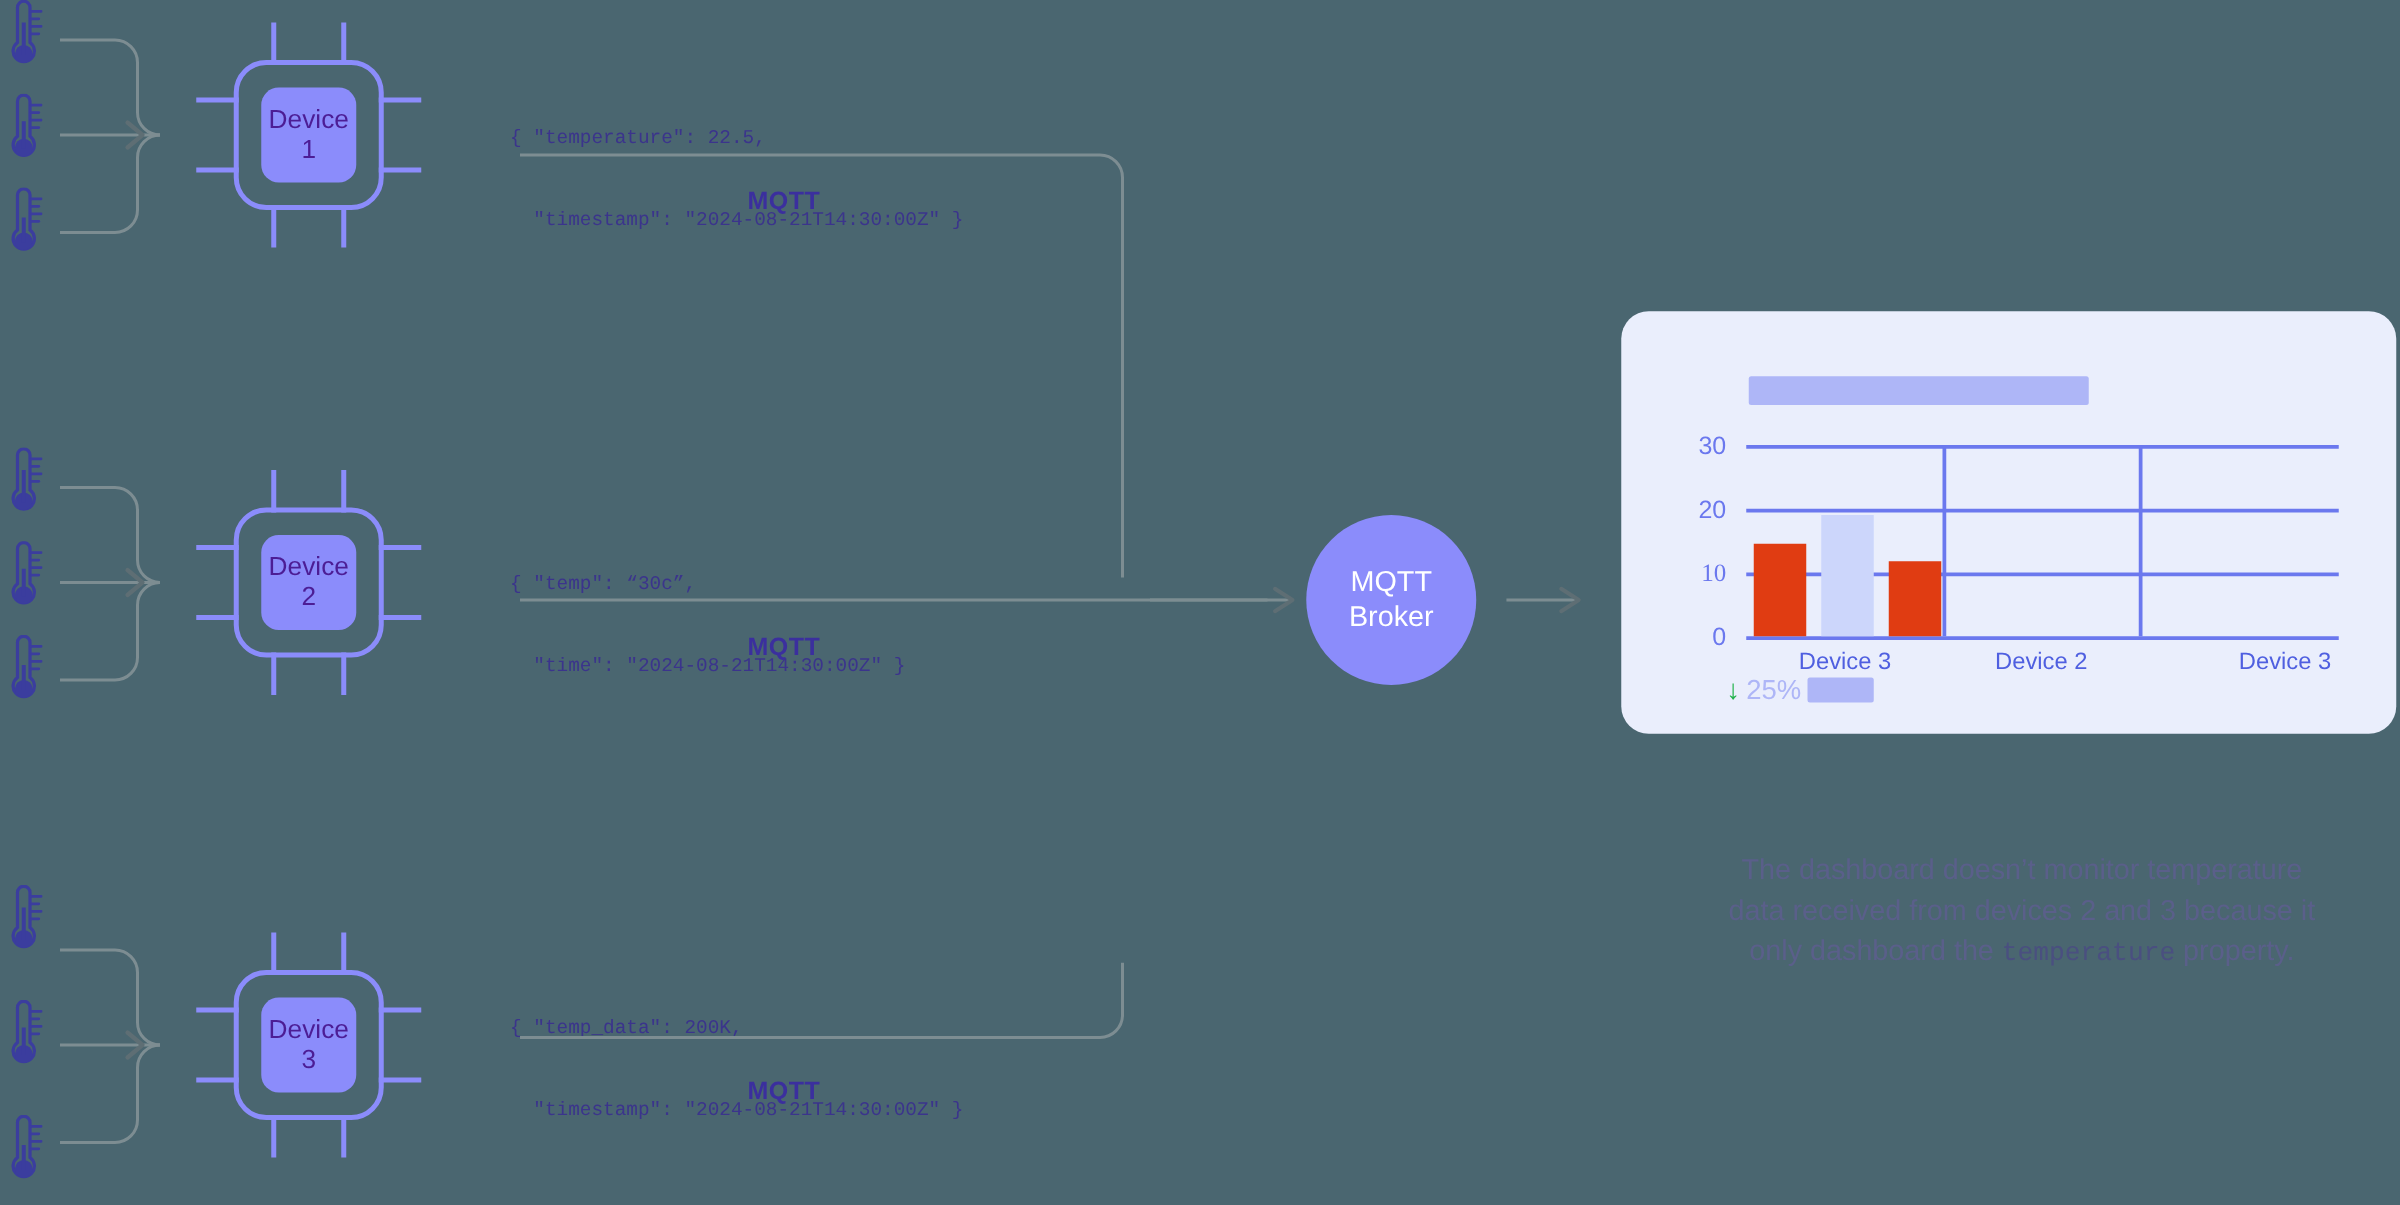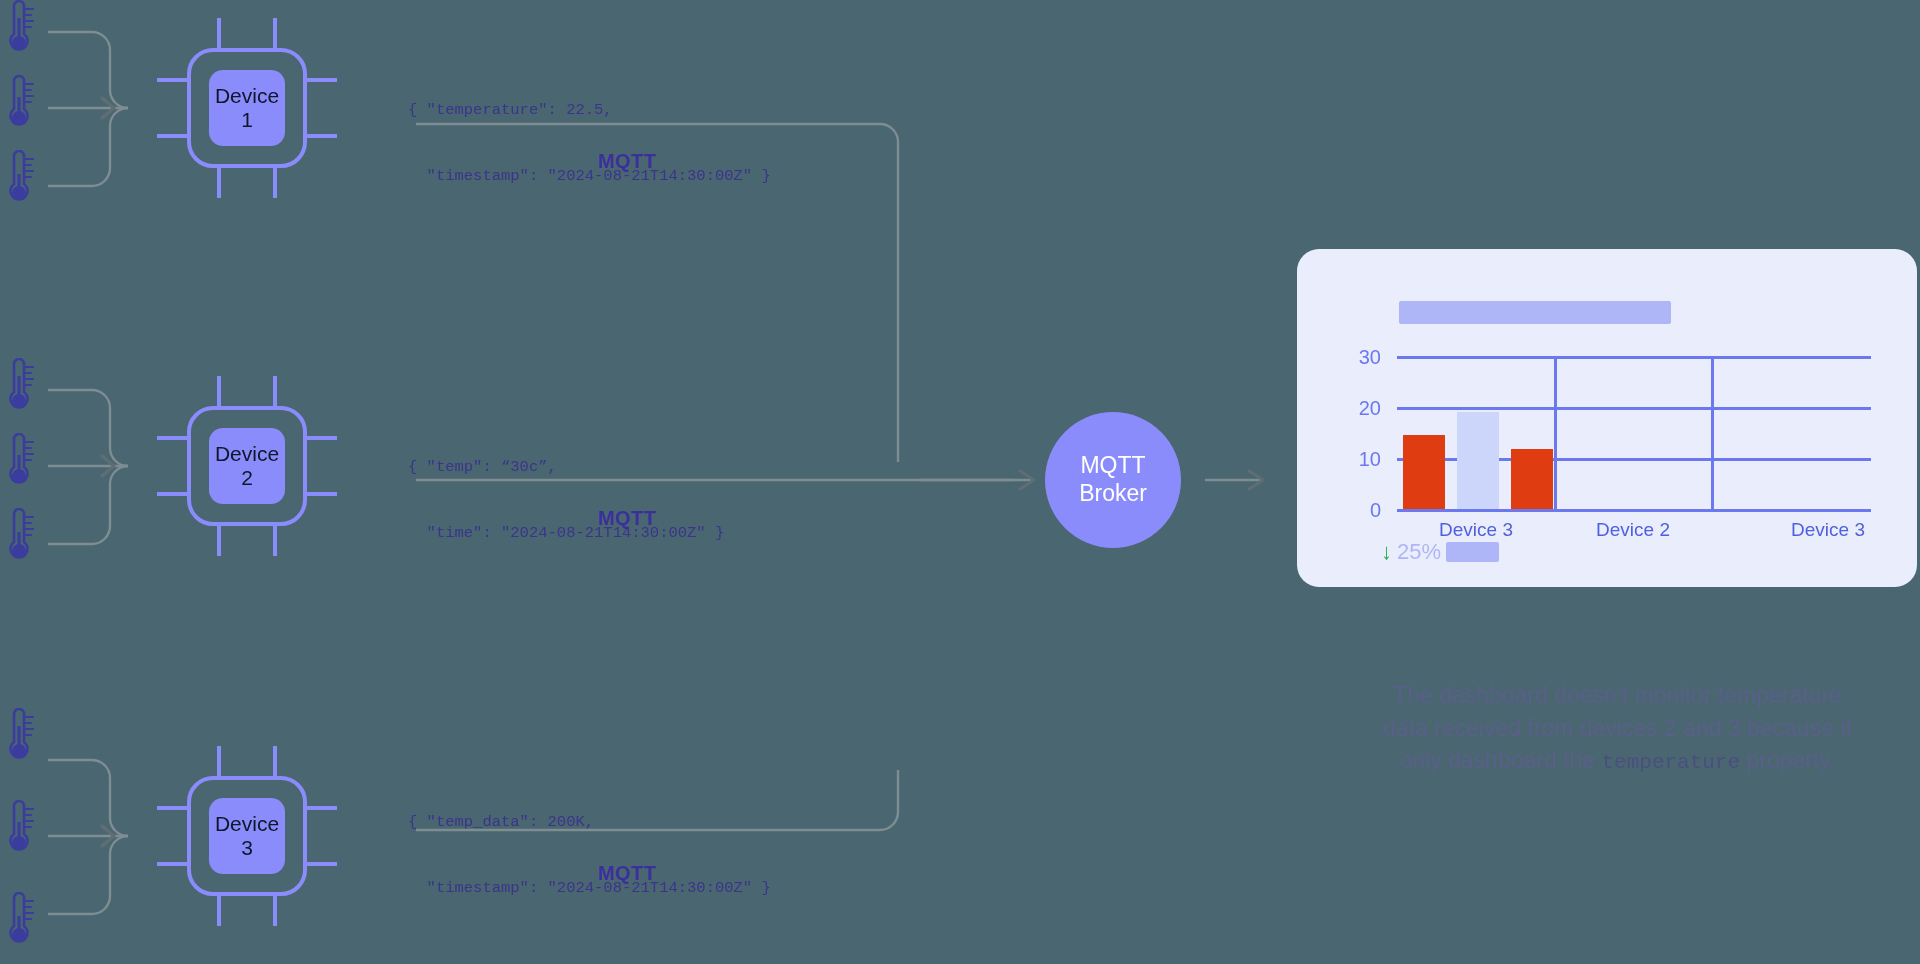--- a/index.html
+++ b/index.html
@@ -46,21 +46,21 @@
     position: absolute;
     left: 52px; top: 52px;
     width: 76px; height: 76px;
     background: #8b8cfb;
     border-radius: 14px;
     box-sizing: border-box;
     display: flex;
     flex-direction: column;
     align-items: center;
     justify-content: center;
-    color: #0f172a;
+    color: #4c1d95;
     font-size: 21px;
     line-height: 1.15;
     text-align: center;
     font-family: "Liberation Sans", sans-serif;
   }
   .pin {
     position: absolute;
     background: #8b8cfb;
   }
   .pin-v { width: 4px; height: 34px; }
@@ -420,21 +420,21 @@
       <path d="M0 12 H56" fill="none" stroke="#7d8d92" stroke-width="2.4"></path>
       <path d="M44 3 L58 12 L44 21" fill="none" stroke="#5e6e74" stroke-width="3.2" stroke-linecap="round" stroke-linejoin="round"></path>
     </svg>
   </div>
 
   <div class="dashboard">
     <div class="dash-titlebar"></div>
 
     <div class="axis-label" style="left:44px;top:97px;">30</div>
     <div class="axis-label" style="left:44px;top:148px;">20</div>
-    <div class="axis-label" style="left:44px;top:199px;">10</div>
+    <div class="axis-label" style="left:44px;top:199px;font-family:Liberation Serif, serif;">10</div>
     <div class="axis-label" style="left:44px;top:250px;">0</div>
 
     <div class="gridline" style="left:100px;top:107px;width:474px;"></div>
     <div class="gridline" style="left:100px;top:158px;width:474px;"></div>
     <div class="gridline" style="left:100px;top:209px;width:474px;"></div>
     <div class="gridline" style="left:100px;top:260px;width:474px;"></div>
     <div class="vline" style="left:257px;top:107px;height:153px;"></div>
     <div class="vline" style="left:414px;top:107px;height:153px;"></div>
 
     <div class="bar" style="left:106px;top:186px;width:42px;height:74px;background:#e03c12;"></div>

